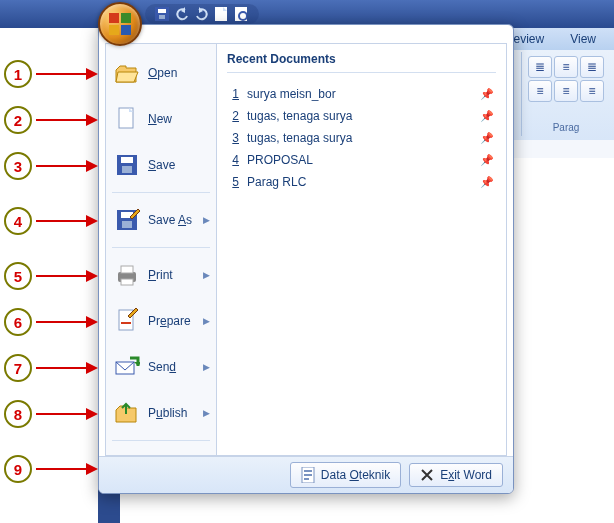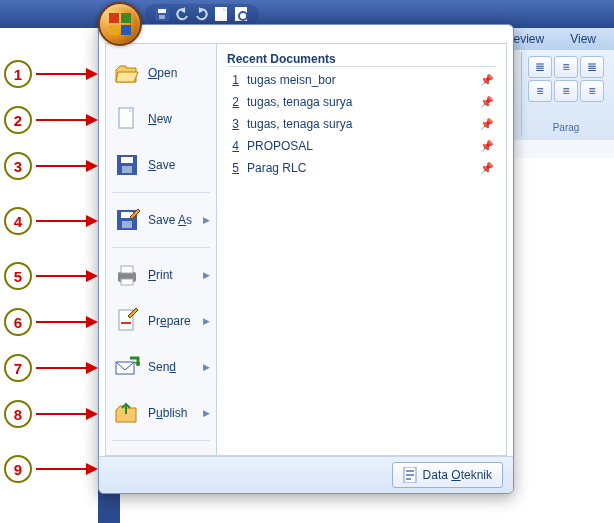--- a/index.html
+++ b/index.html
@@ -158,22 +158,23 @@
   .menu-item .chev { position:absolute; right:6px; color:#6a88bb; font-size:9px; }
   .menu-sep {
     height:1px; background:#d3dff0; margin:4px 6px;
   }
 
   .menu-right {
     flex:1;
     padding:8px 10px;
   }
   .recent-title {
-    font-weight:bold; color:#1a3f78; margin-bottom:2px;
+    font-weight:bold; color:#1a3f78; margin-bottom:10px;
     border-bottom:1px solid #d3dff0;
+    padding-bottom:6px;
   }
   .recent-item {
     display:flex; align-items:center;
     gap:8px;
     padding:4px 2px;
     color:#1a3f78;
   }
   .recent-item .num { width:10px; text-align:right; text-decoration:underline;}
   .recent-item .pin { margin-left:auto; color:#8aa0c6; font-size:11px;}
 
@@ -378,21 +379,21 @@
           <span class="label">P<u>u</u>blish</span>
           <span class="chev">▶</span>
         </div>
         <div class="menu-sep"></div>
       </div>
     <div class="menu-right">
       <div class="recent-title">Recent Documents</div>
       <div id="recent-list">
           <div class="recent-item">
             <span class="num">1</span>
-            <span>tugas meisn_bor</span>
+            <span>surya meisn_bor</span>
             <span class="pin">📌</span>
           </div>
           <div class="recent-item">
             <span class="num">2</span>
             <span>tugas, tenaga surya</span>
             <span class="pin">📌</span>
           </div>
           <div class="recent-item">
             <span class="num">3</span>
             <span>tugas, tenaga surya</span>
@@ -416,20 +417,28 @@
       <span class="icon">
         <svg width="14" height="16">
             <rect width="12" height="16" x="1" fill="#fff" stroke="#7a93c0"></rect>
             <rect x="3" y="3" width="8" height="2" fill="#7a93c0"></rect>
             <rect x="3" y="7" width="8" height="2" fill="#7a93c0"></rect>
             <rect x="3" y="11" width="5" height="2" fill="#7a93c0"></rect>
           </svg>
       </span>
       <span><span>Data </span><u>O</u><span>teknik</span></span>
     </div>
+    <div class="fbtn">
+      <span class="icon">
+        <svg width="14" height="14">
+            <path d="M2 2 L12 12 M12 2 L2 12" stroke="#333" stroke-width="2"></path>
+          </svg>
+      </span>
+      <span><span>E</span><u>x</u><span>it Word</span></span>
+    </div>
   </div>
 </div>
 
 <div class="callouts" id="callouts">
     <div class="callout" style="top: 60px; width: 100px;">
       <span class="circ">1</span>
       <span class="arrow" style="width:66px"></span>
     </div>
     <div class="callout" style="top: 106px; width: 100px;">
       <span class="circ">2</span>

